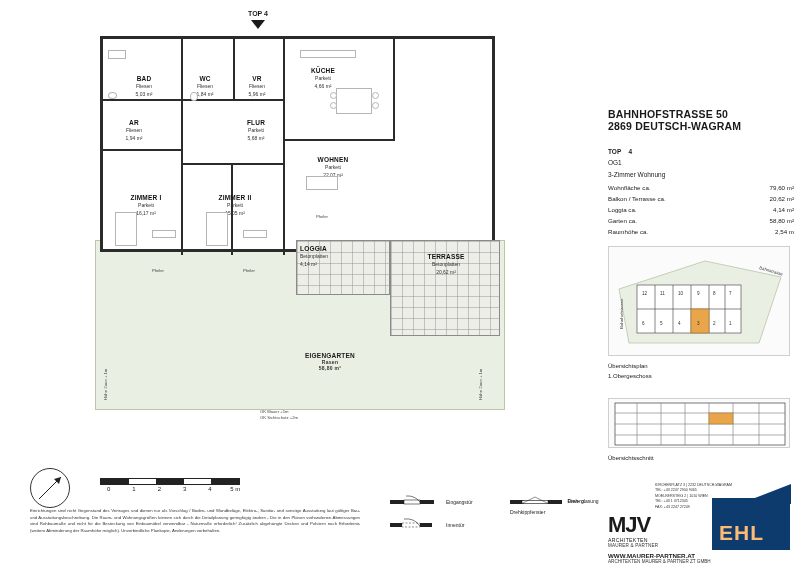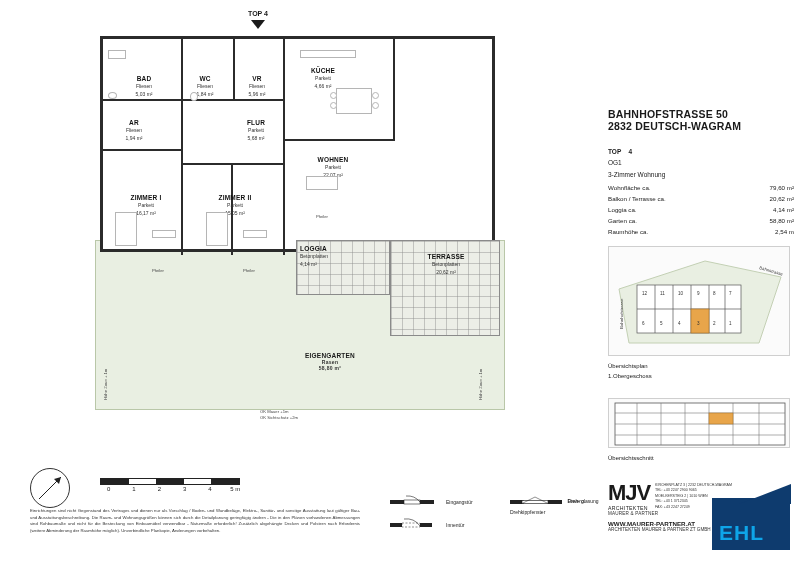--- a/index.html
+++ b/index.html
@@ -126,30 +126,30 @@
   .ovplan-cap { position:absolute; left:608px; top:362px; font-size:6px; line-height:1.6; }
 
   .ovsec-box {
     position:absolute; left:608px; top:398px; width:182px; height:50px;
     border:1px solid #cfcfcf; background:#fbfbfb; overflow:hidden;
   }
   .ovsec-cap { position:absolute; left:608px; top:455px; font-size:6px; }
 
   
   .mjv { position:absolute; left:608px; top:482px; width:120px; }
-  .mjv .mark { font-size:22px; font-weight:bold; letter-spacing:-1px; color:#1a1a1a; line-height:1; }
+  .mjv .mark { font-size:22px; font-weight:bold; letter-spacing:-1px; color:#1a1a1a; line-height:1;margin-top:32px; }
   .mjv .sub { font-size:5.2px; letter-spacing:.3px; margin-top:1px; }
   .mjv .sub2 { font-size:4.6px; letter-spacing:.2px; color:#333; }
   .mjv .www { font-size:6.2px; font-weight:bold; margin-top:4px; }
   .mjv .www2 { font-size:4.6px; color:#333; }
   .mjv-contact { position:absolute; left:655px; top:483px; font-size:3.6px; color:#333; line-height:1.5; }
 
   .ehl {
     position:absolute; left:712px; top:498px; width:78px; height:52px;
-    background:#0e3b6e; color:#0ea5e9;
+    background:#0e3b6e; color:#fdba74;
   }
   .ehl .txt { position:absolute; left:7px; bottom:5px; font-size:21px; font-weight:bold; letter-spacing:1px; }
   .ehl .roof {
     position:absolute; right:-1px; top:-14px; width:0; height:0;
     border-left:52px solid transparent; border-bottom:20px solid #0e3b6e;
   }
 </style>
 </head>
 <body>
 
@@ -347,21 +347,21 @@
         </span>
         <span class="txt">Dreh- o. Drehkippfenster</span>
       </span>
     </div>
   </div>
 
   <div class="panel"></div>
 
   <div class="addr">
     <div class="l1">BAHNHOFSTRASSE 50</div>
-    <div class="l2">2832 DEUTSCH-WAGRAM</div>
+    <div class="l2">2869 DEUTSCH-WAGRAM</div>
   </div>
 
   <div class="unitinfo">
     <div class="top">
       <span>TOP</span>
       &nbsp;&nbsp;
       <span>4</span>
     </div>
     <div>OG1</div>
     <div>3-Zimmer Wohnung</div>

